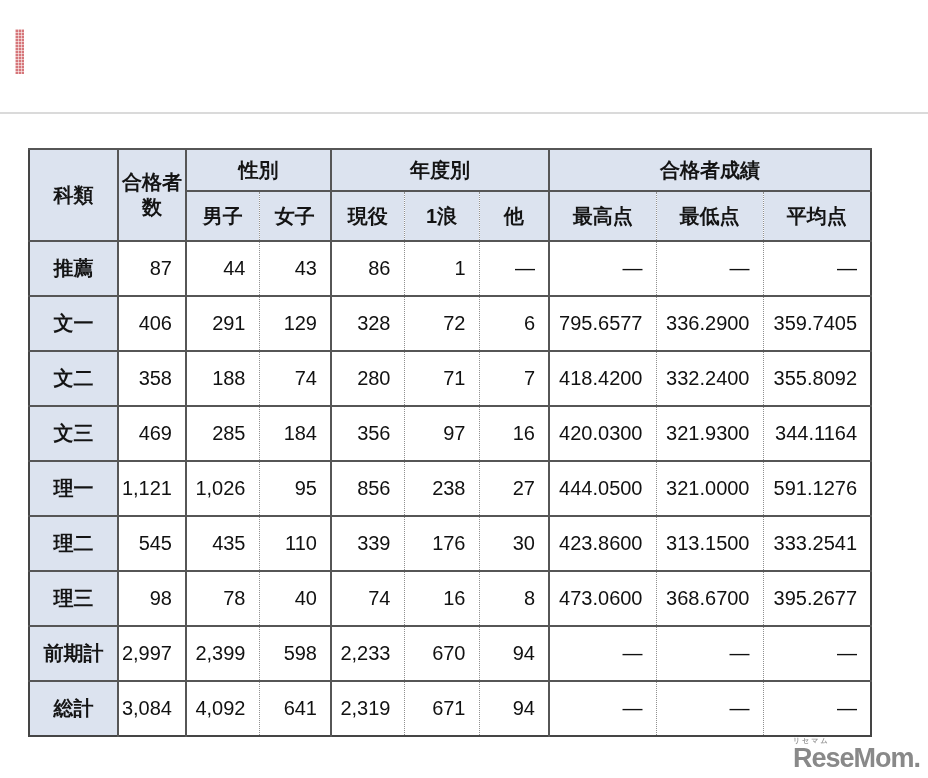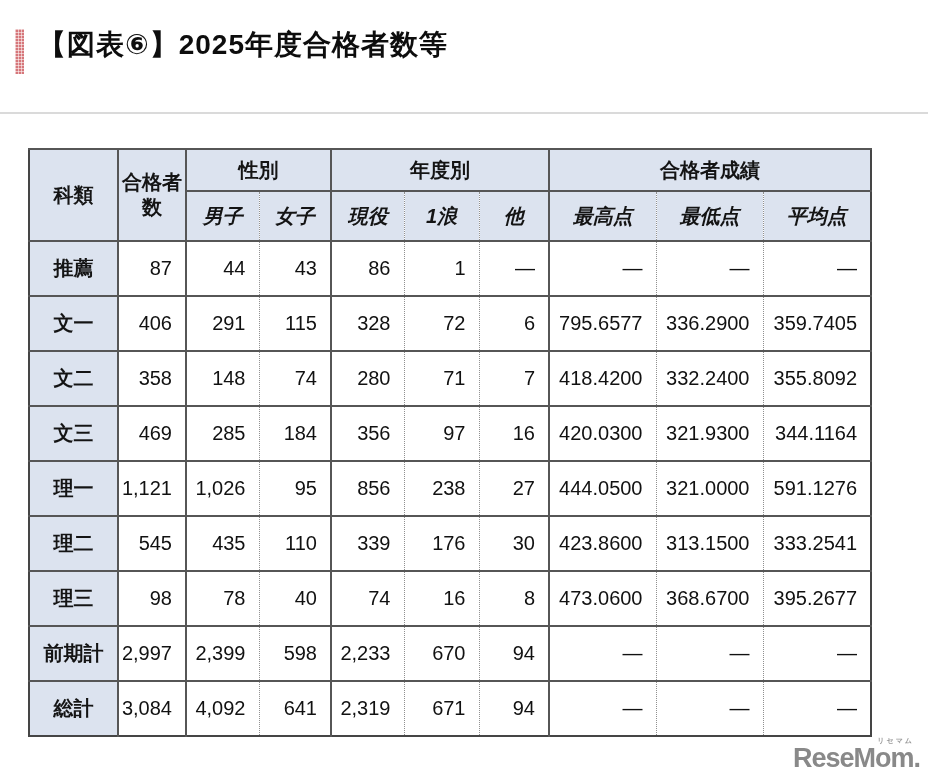--- a/index.html
+++ b/index.html
@@ -44,21 +44,21 @@
   }
   thead th{
     background:#dce3ef;
     font-weight:700;
     text-align:center;
     color:#141414;
     line-height:1.25;
     padding:2px 2px;
   }
   thead tr.h1 th{height:36px;}
-  thead tr.h2 th{height:44px;font-style:italic;}
+  thead tr.h2 th{height:44px;}
   tbody th{
     background:#dce3ef;
     font-weight:700;
     text-align:center;
     color:#141414;
     height:51px;
   }
   tbody td{
     text-align:right;
     padding-right:13px;
@@ -66,36 +66,35 @@
     color:#111;
     height:51px;
     background:#fff;
   }
   .bL{border-left:2px solid #565656;}
   .bLd{border-left:1px dotted #8f8f8f;margin-left:23px;}
 
   
   .logo{
     position:absolute;right:8px;bottom:6px;
-    color:#8d8d8d;text-align:right;line-height:1;
+    color:#8d8d8d;line-height:1;
   }
   .logo .ruby{
     display:block;font-size:7px;letter-spacing:2px;color:#9a9a9a;
     margin-bottom:1px;margin-right:6px;font-weight:700;
   }
   .logo .mark{
     font-size:27px;font-weight:700;letter-spacing:-1px;color:#898989;
   }
 </style>
 </head>
 <body>
 
 <div class="title-band">
   <div class="red-bar"></div>
-  <div class="page-title">【図表⑥】2025年度合格者数等</div>
   <div class="band-divider"></div>
 </div>
 
 <div class="tbl-wrap">
   <table>
     <colgroup>
       <col style="width:89px">
         <col style="width:68px">
       <col style="width:73px">
         <col style="width:72px">
@@ -135,32 +134,32 @@
           <td class="bLd">1</td>
           <td class="bLd">—</td>
           <td class="bL">—</td>
           <td class="bLd">—</td>
           <td class="bLd">—</td>
         </tr>
         <tr>
           <th>文一</th>
           <td class="bL">406</td>
           <td class="bL">291</td>
-          <td class="bLd">115</td>
+          <td class="bLd">129</td>
           <td class="bL">328</td>
           <td class="bLd">72</td>
           <td class="bLd">6</td>
           <td class="bL">795.6577</td>
           <td class="bLd">336.2900</td>
           <td class="bLd">359.7405</td>
         </tr>
         <tr>
           <th>文二</th>
           <td class="bL">358</td>
-          <td class="bL">148</td>
+          <td class="bL">188</td>
           <td class="bLd">74</td>
           <td class="bL">280</td>
           <td class="bLd">71</td>
           <td class="bLd">7</td>
           <td class="bL">418.4200</td>
           <td class="bLd">332.2400</td>
           <td class="bLd">355.8092</td>
         </tr>
         <tr>
           <th>文三</th>

